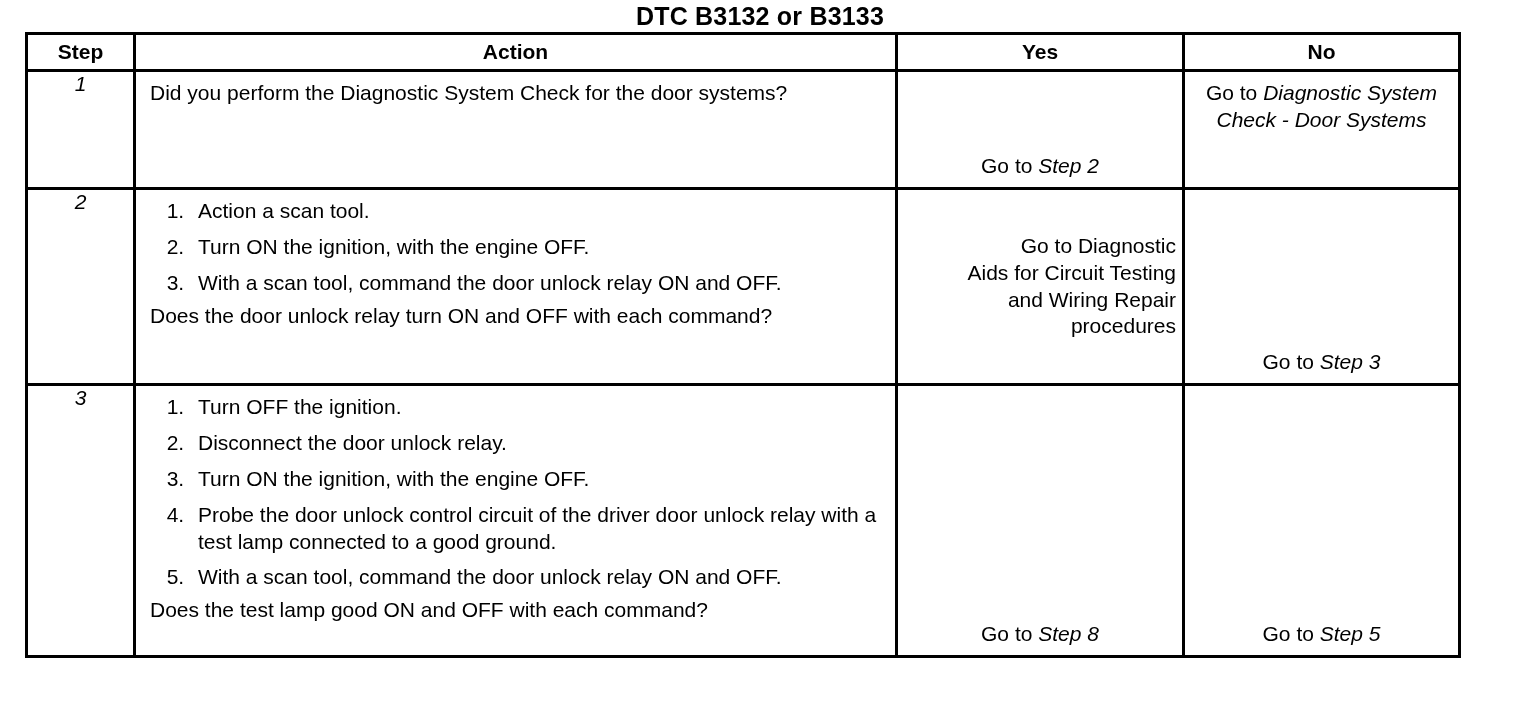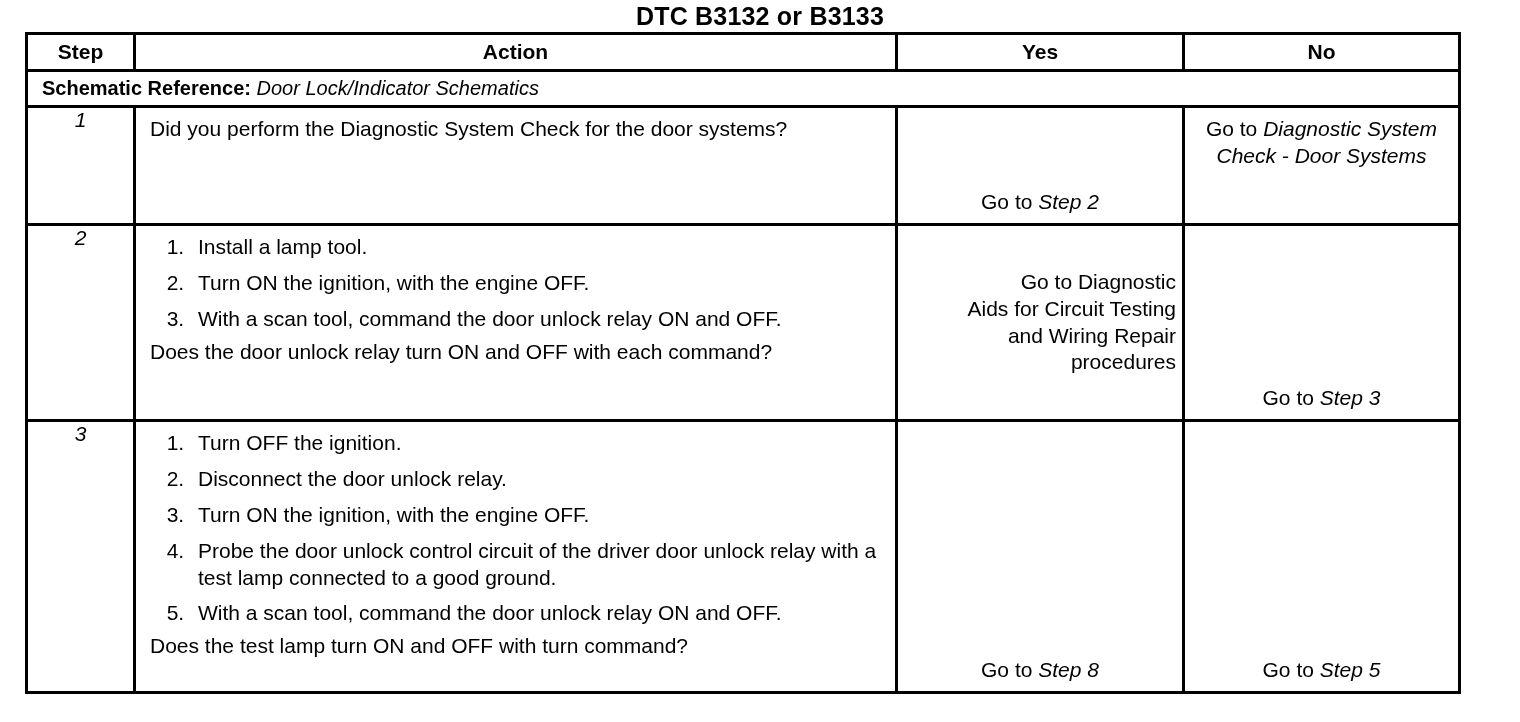--- a/index.html
+++ b/index.html
@@ -125,44 +125,39 @@
       <col class="c-no">
     </colgroup>
     <tbody>
       <tr>
         <td class="hdr">Step</td>
         <td class="hdr">Action</td>
         <td class="hdr">Yes</td>
         <td class="hdr">No</td>
       </tr>
 
-      <tr>
-        <td class="schem" colspan="4">
-          <span class="lbl">Schematic Reference:</span><span>&nbsp;</span><span class="val">Door Lock/Indicator Schematics</span>
-        </td>
-      </tr>
 
       <tr style="height:118px;">
         <td class="stepnum">1</td>
         <td class="action">
           <span class="lead">Did you perform the Diagnostic System Check for the door systems?</span>
         </td>
         <td class="answer vb">
           <span>Go to </span><span class="it">Step 2</span>
         </td>
         <td class="answer vt">
           <span>Go to </span><span class="it">Diagnostic System Check - Door Systems</span>
         </td>
       </tr>
 
       <tr style="height:196px;">
         <td class="stepnum">2</td>
         <td class="action">
           <ol class="steps">
-            <li>Install a lamp tool.</li>
+            <li>Action a scan tool.</li>
             <li>Turn ON the ignition, with the engine OFF.</li>
             <li>With a scan tool, command the door unlock relay ON and OFF.</li>
           </ol>
           <span class="tail">Does the door unlock relay turn ON and OFF with each command?</span>
         </td>
         <td class="answer vm">
           <span class="blk">Go to Diagnostic</span>
           <span class="blk">Aids for Circuit Testing</span>
           <span class="blk">and Wiring Repair</span>
           <span class="blk">procedures</span>
@@ -175,21 +170,21 @@
       <tr style="height:272px;">
         <td class="stepnum">3</td>
         <td class="action">
           <ol class="steps">
             <li>Turn OFF the ignition.</li>
             <li>Disconnect the door unlock relay.</li>
             <li>Turn ON the ignition, with the engine OFF.</li>
             <li>Probe the door unlock control circuit of the driver door unlock relay with a test lamp connected to a good ground.</li>
             <li>With a scan tool, command the door unlock relay ON and OFF.</li>
           </ol>
-          <span class="tail">Does the test lamp turn ON and OFF with turn command?</span>
+          <span class="tail">Does the test lamp good ON and OFF with each command?</span>
         </td>
         <td class="answer vb">
           <span>Go to </span><span class="it">Step 8</span>
         </td>
         <td class="answer vb">
           <span>Go to </span><span class="it">Step 5</span>
         </td>
       </tr>
     </tbody>
   </table>

